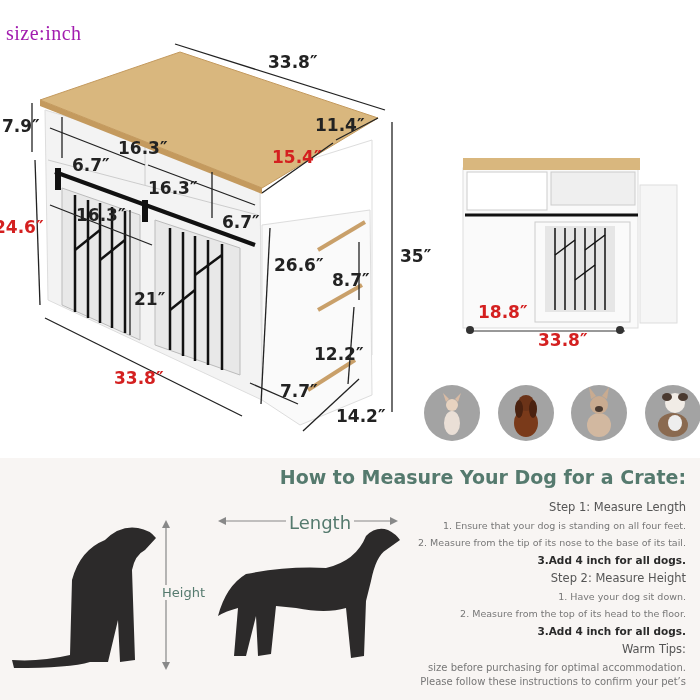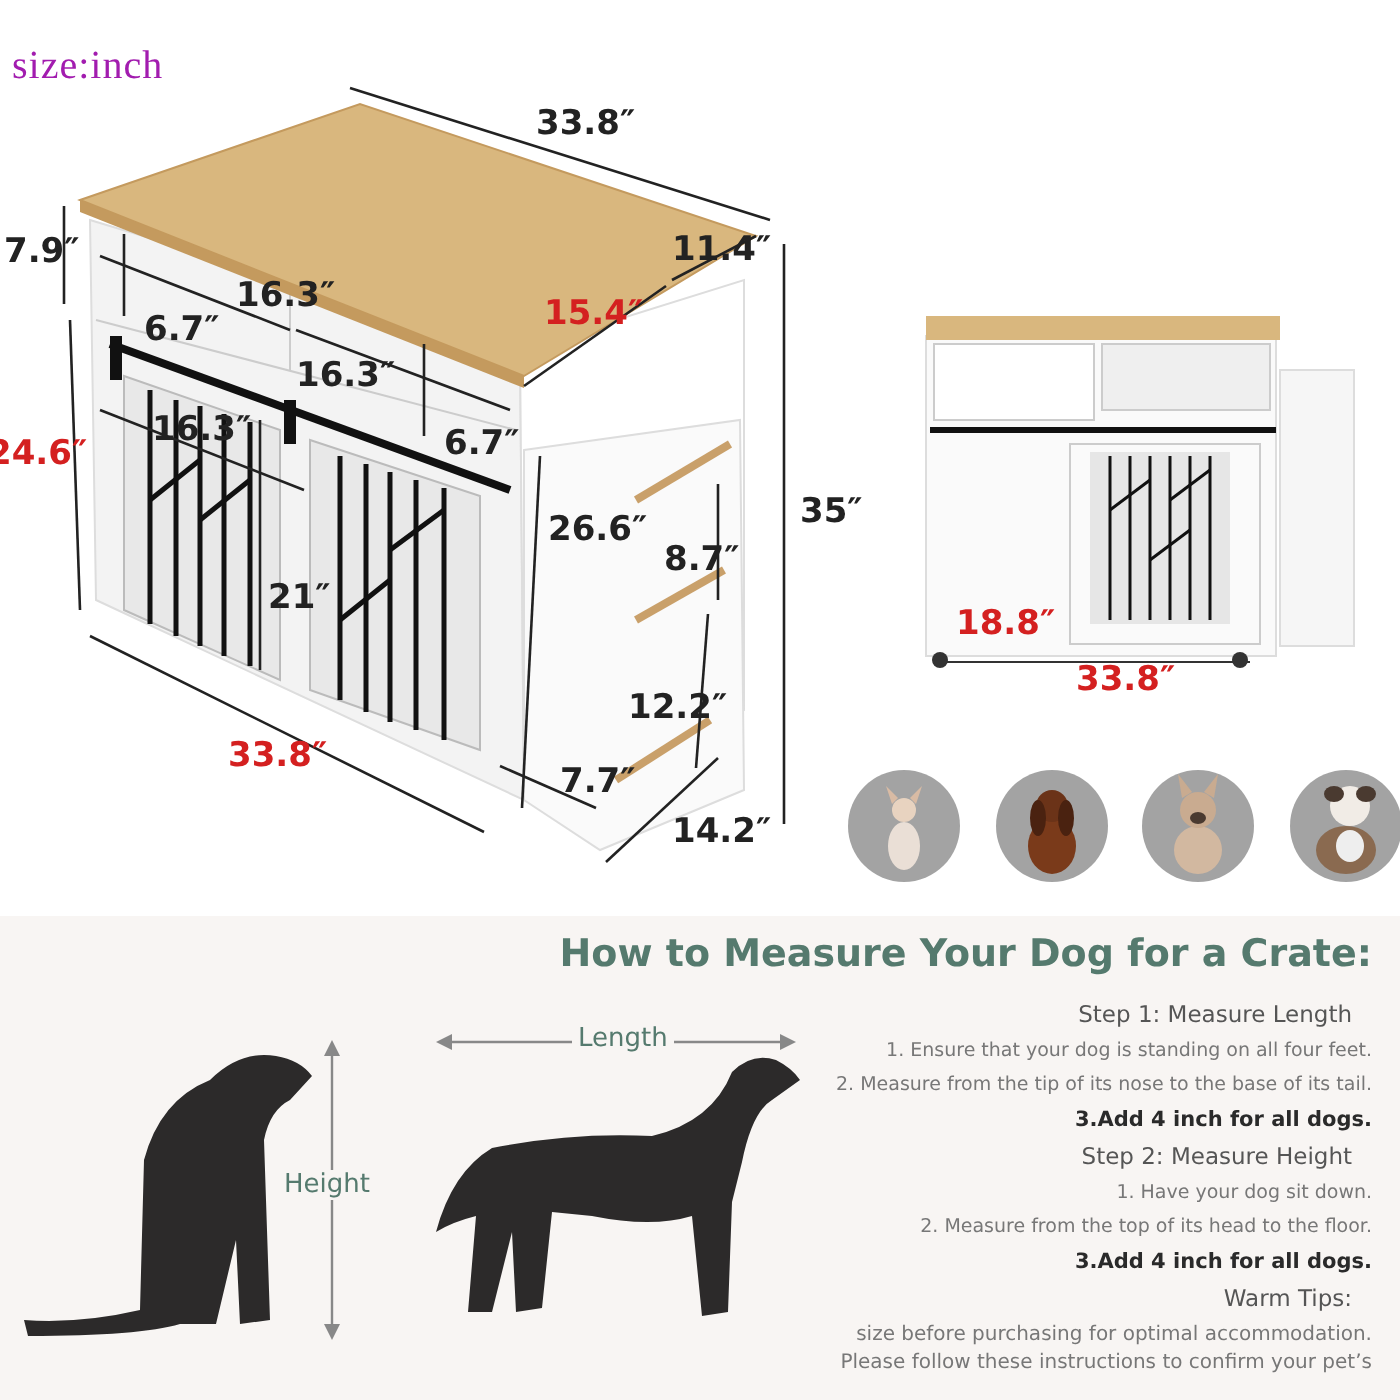--- a/index.html
+++ b/index.html
@@ -5,27 +5,27 @@
   html,body{margin:0;padding:0;}
   body{width:700px;height:700px;position:relative;overflow:hidden;background:#ffffff;font-family:"DejaVu Sans","Liberation Sans",sans-serif;}
   .abs{position:absolute;}
   .dim{position:absolute;font-family:"DejaVu Sans",sans-serif;font-weight:bold;font-size:17px;color:#222;white-space:nowrap;}
   .dim.red{color:#d42020;}
   .size-label{position:absolute;left:6px;top:6px;font-size:20px;color:#a21caf;letter-spacing:0.5px;font-family:Liberation Serif, serif;margin-top:16px;}
   svg.crate{position:absolute;left:0;top:0;}
   .bottom{position:absolute;left:0;top:458px;width:700px;height:242px;background:#f8f5f3;}
   .title{position:absolute;right:14px;top:466px;font-size:19px;font-weight:bold;color:#557a6e;font-family:"DejaVu Sans",sans-serif;white-space:nowrap;}
   .steps{position:absolute;right:14px;top:500px;text-align:right;font-family:"DejaVu Sans",sans-serif;color:#666;}
-  .step-h{font-size:11.5px;color:#555;margin:0 10px 4px 0;line-height:15px;}
+  .step-h{font-size:11.5px;color:#555;margin:0 0 4px 0;line-height:15px;}
   .step-t{font-size:9.5px;color:#777;margin:0 0 4px 0;line-height:13px;}
   .step-b{font-size:10.5px;font-weight:bold;color:#2a2a2a;margin:0 0 4px 0;line-height:14px;}
   .tip{font-size:10px;color:#777;line-height:14px;}
   .circle{position:absolute;width:56px;height:56px;border-radius:50%;background:#a3a3a3;overflow:hidden;}
   .lbl-height{position:absolute;left:144px;top:585px;font-size:13px;color:#557a6e;}
-  .lbl-length{position:absolute;left:286px;top:512px;font-size:13px;color:#557a6e;}
+  .lbl-length{position:absolute;left:286px;top:512px;font-size:18px;color:#557a6e;}
 </style>
 </head>
 <body>
 
 <div class="size-label">size:inch</div>
 
 <svg class="crate" width="420" height="450" viewBox="0 0 420 450">
 
   <polygon points="45,110 260,175 262,400 48,300" fill="#f3f3f3" stroke="#ddd"></polygon>
 
@@ -82,21 +82,21 @@
     <line x1="359" y1="242" x2="359" y2="300"></line>
     <line x1="354" y1="307" x2="348" y2="384"></line>
     <line x1="250" y1="383" x2="298" y2="404"></line>
     <line x1="303" y1="431" x2="359" y2="379"></line>
     <line x1="262" y1="193" x2="333" y2="143"></line>
     <line x1="336" y1="140" x2="378" y2="118"></line>
   </g>
 </svg>
 
 <div class="dim" style="left:268px;top:52px;">33.8″</div>
-<div class="dim" style="left:336px;top:115px;">11.4″</div>
+<div class="dim" style="left:315px;top:115px;">11.4″</div>
 <div class="dim red" style="left:272px;top:147px;">15.4″</div>
 <div class="dim" style="left:2px;top:116px;">7.9″</div>
 <div class="dim" style="left:118px;top:138px;">16.3″</div>
 <div class="dim" style="left:72px;top:155px;">6.7″</div>
 <div class="dim" style="left:148px;top:178px;">16.3″</div>
 <div class="dim" style="left:222px;top:212px;">6.7″</div>
 <div class="dim red" style="left:-6px;top:217px;">24.6″</div>
 <div class="dim" style="left:76px;top:205px;">16.3″</div>
 <div class="dim" style="left:134px;top:289px;">21″</div>
 <div class="dim" style="left:274px;top:255px;">26.6″</div>
@@ -172,21 +172,21 @@
 <div class="bottom"></div>
 
 <svg class="abs" style="left:10px;top:520px;" width="150" height="150" viewBox="0 0 150 150">
   <path d="M2,140 Q30,142 60,135 L62,60 Q70,30 95,20 Q110,5 128,8 Q140,10 146,18 L135,30 Q125,35 122,50 L125,140 L110,142 L108,100 L98,142 L80,142 Q60,148 4,148 Z" fill="#2c2a2a"></path>
 </svg>
 <svg class="abs" style="left:160px;top:520px;" width="12" height="150" viewBox="0 0 12 150">
   <line x1="6" y1="4" x2="6" y2="146" stroke="#888" stroke-width="1.2"></line>
   <polygon points="6,0 2,8 10,8" fill="#888"></polygon>
     <polygon points="6,150 2,142 10,142" fill="#888"></polygon>
 </svg>
-<div class="lbl-height" style="background:#f8f5f3;padding:0 2px;left:140px;">Height</div>
+<div class="lbl-height" style="background:#f8f5f3;padding:0 2px;left:160px;">Height</div>
 
 <svg class="abs" style="left:216px;top:526px;" width="185" height="140" viewBox="0 0 185 140">
   <path d="M2,90 Q10,60 30,48 Q70,40 110,42 Q140,35 150,10 Q160,0 172,4 Q180,8 184,14 L170,24 Q160,30 155,55 L150,75 L148,130 L135,132 L130,82 Q110,88 80,82 L60,80 L55,128 L42,130 L40,90 L30,130 L18,130 L22,82 Q10,85 2,90 Z" fill="#2c2a2a"></path>
 </svg>
 <svg class="abs" style="left:218px;top:515px;" width="180" height="12" viewBox="0 0 180 12">
   <line x1="4" y1="6" x2="176" y2="6" stroke="#888" stroke-width="1.2"></line>
   <polygon points="0,6 8,2 8,10" fill="#888"></polygon>
     <polygon points="180,6 172,2 172,10" fill="#888"></polygon>
 </svg>
 <div class="lbl-length" style="background:#f8f5f3;padding:0 3px;">Length</div>

